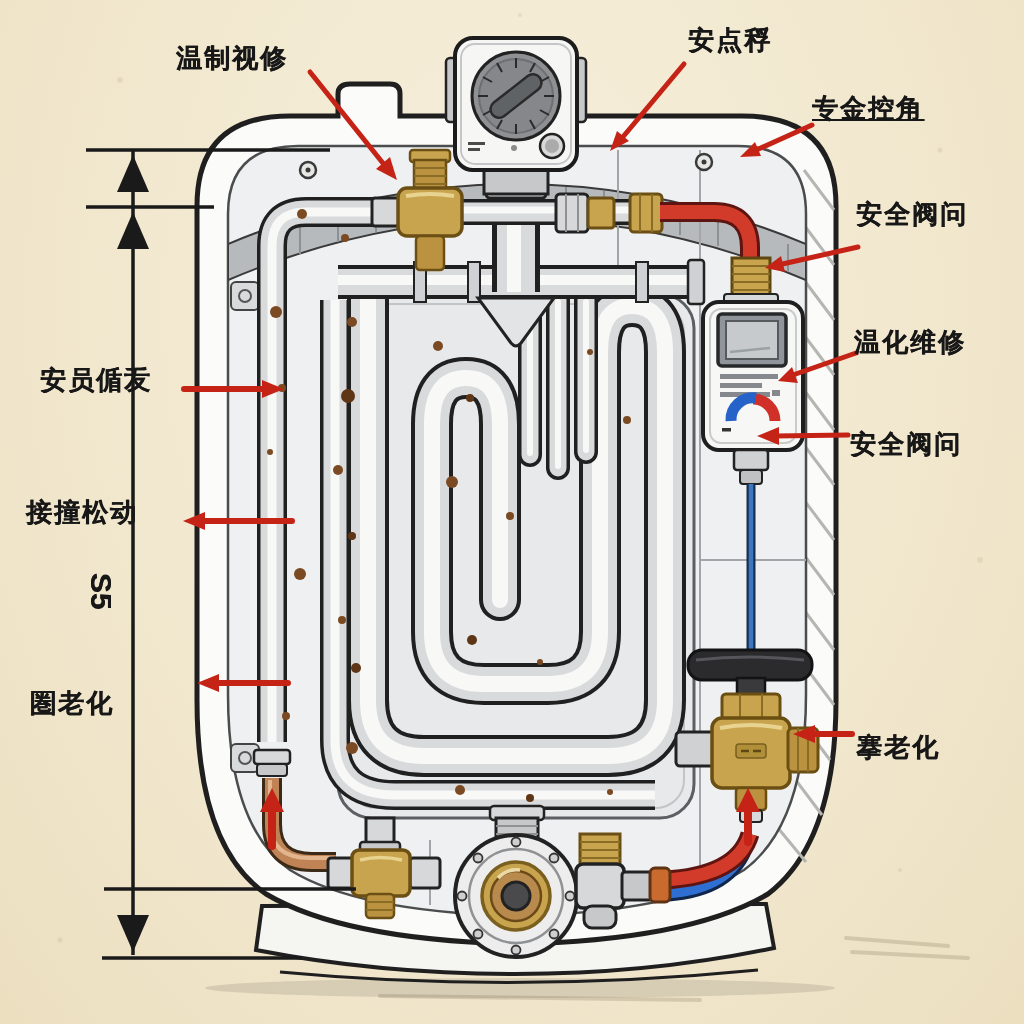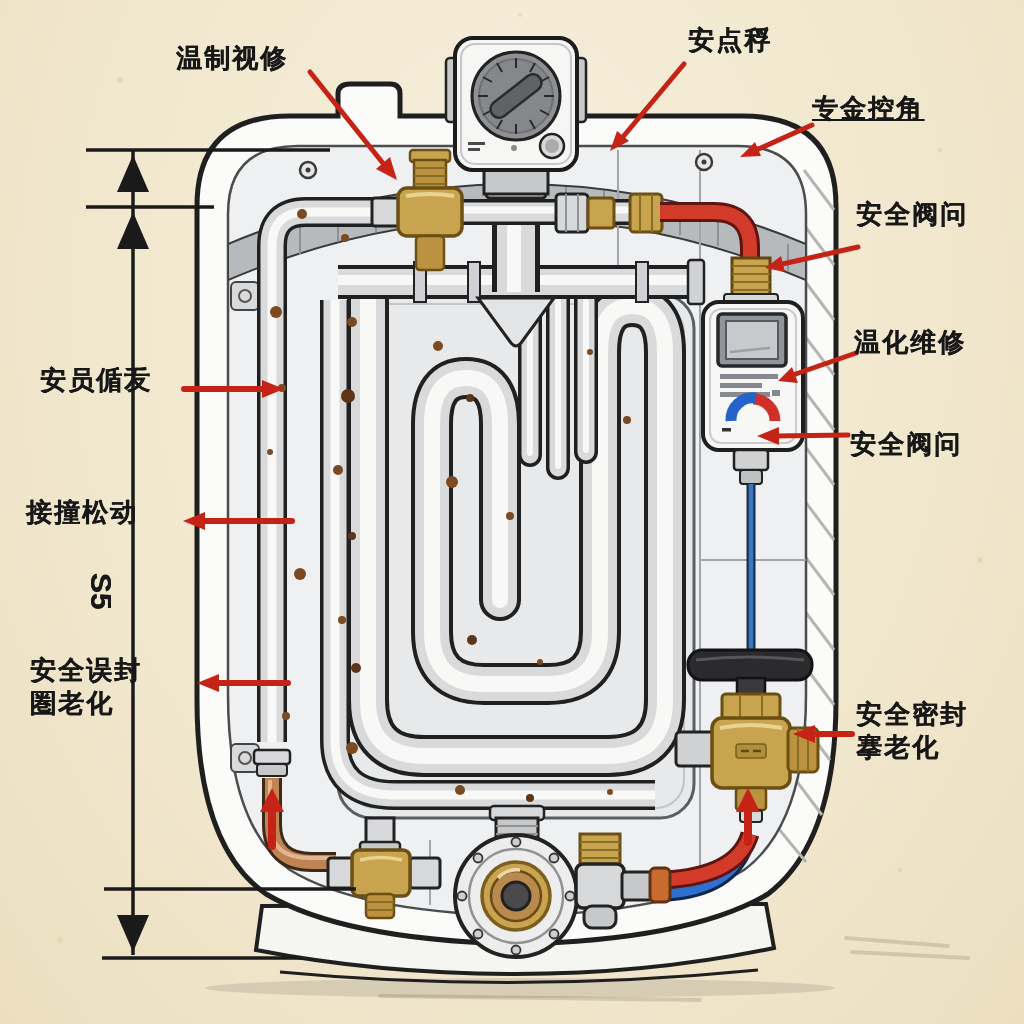--- a/index.html
+++ b/index.html
@@ -388,15 +388,15 @@
 </svg>
 
 <div class="lbl" id="lbl-top-left">温制视修</div>
 <div class="lbl" id="lbl-top-right">安点稃</div>
 <div class="lbl" id="lbl-right-top">专金控角</div>
 <div class="lbl" id="lbl-right-control">安全阀问</div>
 <div class="lbl" id="lbl-right-temp">温化维修</div>
 <div class="lbl" id="lbl-right-valve">安全阀问</div>
 <div class="lbl" id="lbl-left-top">安员偱叐</div>
 <div class="lbl" id="lbl-left-mid">接撞松动</div>
-<div class="lbl" id="lbl-left-bottom"><span>安全误封</span><br><span>圏老化</span></div>
-<div class="lbl" id="lbl-bottom-right"><span>安全密封</span><br><span>搴老化</span></div>
+<div class="lbl" id="lbl-left-bottom"><br><span>圏老化</span></div>
+<div class="lbl" id="lbl-bottom-right"><br><span>搴老化</span></div>
 <div class="lbl" id="lbl-dim">S5</div>
 
 </body></html>

